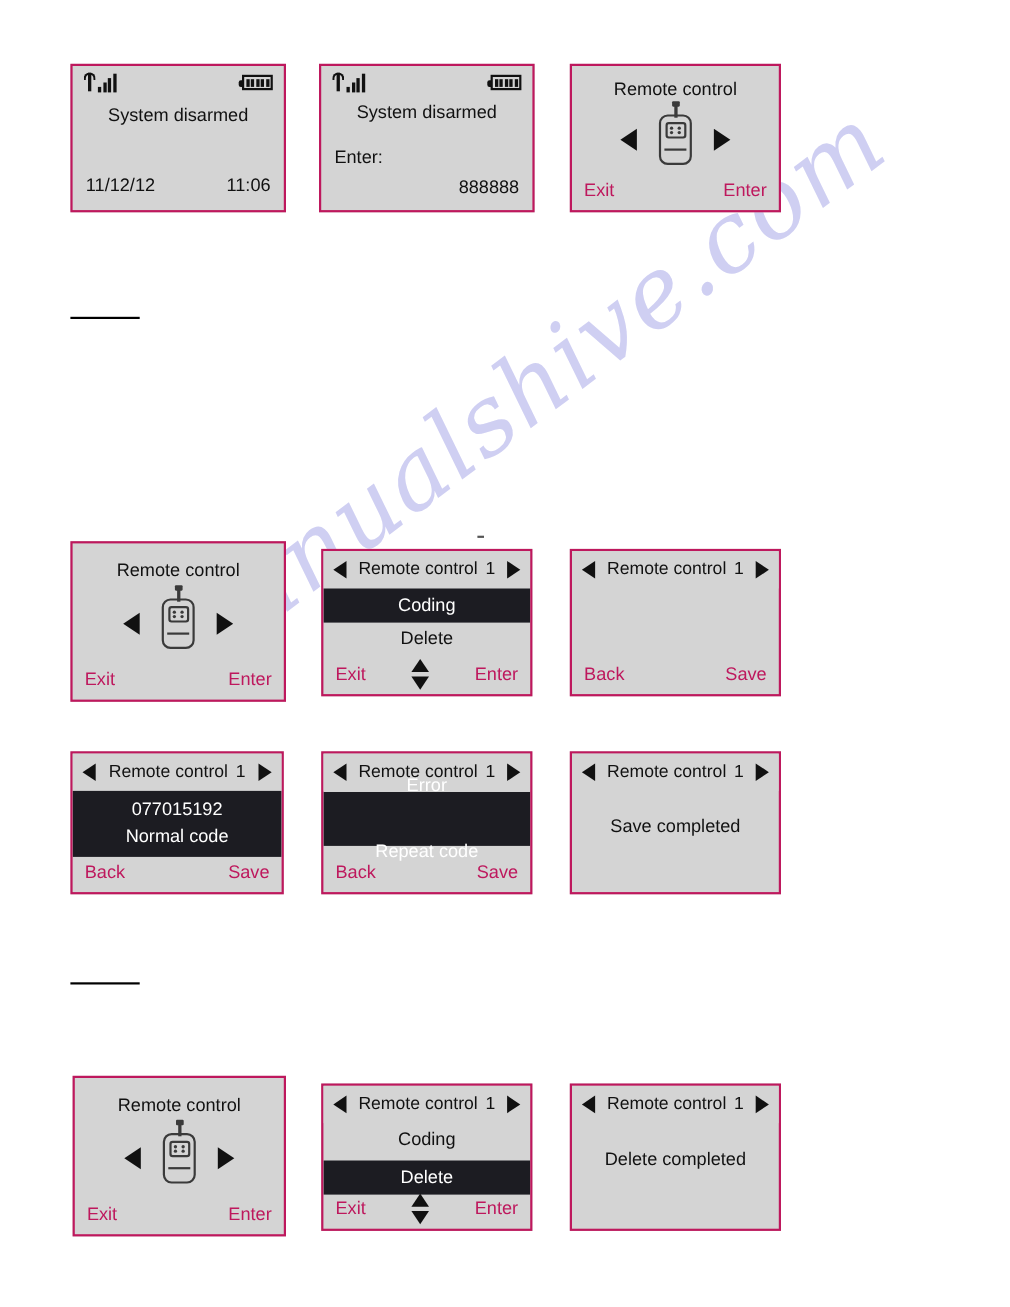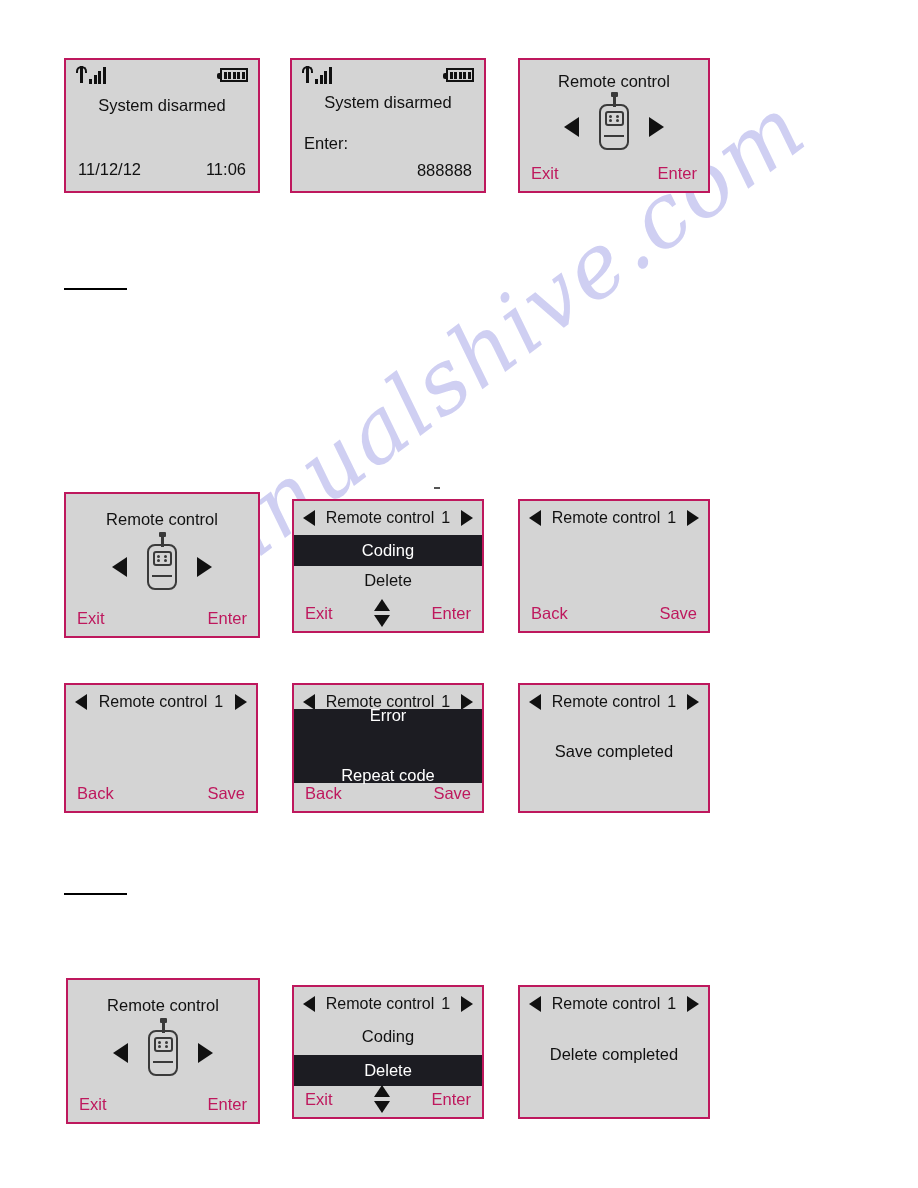--- a/index.html
+++ b/index.html
@@ -460,33 +460,37 @@
       <span class="sk">Save</span>
     </div>
   </div>
 
   <div class="lcd" style="left:64px; top:683px; width:194px; height:130px;">
     <div class="hdr">
       <span class="tri-l"></span>
       <span class="title"><span>Remote control</span><span class="num">1</span></span>
       <span class="tri-r"></span>
     </div>
+    <div class="rowband" style="top:34px; height:60px;">
+      <span class="t">077015192</span>
+      <span class="t">Normal  code</span>
+    </div>
     <div class="softkeys">
       <span class="sk">Back</span>
       <span class="sk">Save</span>
     </div>
   </div>
 
   <div class="lcd" style="left:292px; top:683px; width:192px; height:130px;">
     <div class="hdr">
       <span class="tri-l"></span>
       <span class="title"><span>Remote control</span><span class="num">1</span></span>
       <span class="tri-r"></span>
     </div>
-    <div class="rowband" style="top:24px; height:74px;gap:36px;">
+    <div class="rowband" style="top:35px; height:49px;gap:36px;">
       <span class="t">Error</span>
       <span class="t">Repeat  code</span>
     </div>
     <div class="softkeys">
       <span class="sk">Back</span>
       <span class="sk">Save</span>
     </div>
   </div>
 
   <div class="lcd" style="left:518px; top:683px; width:192px; height:130px;">

